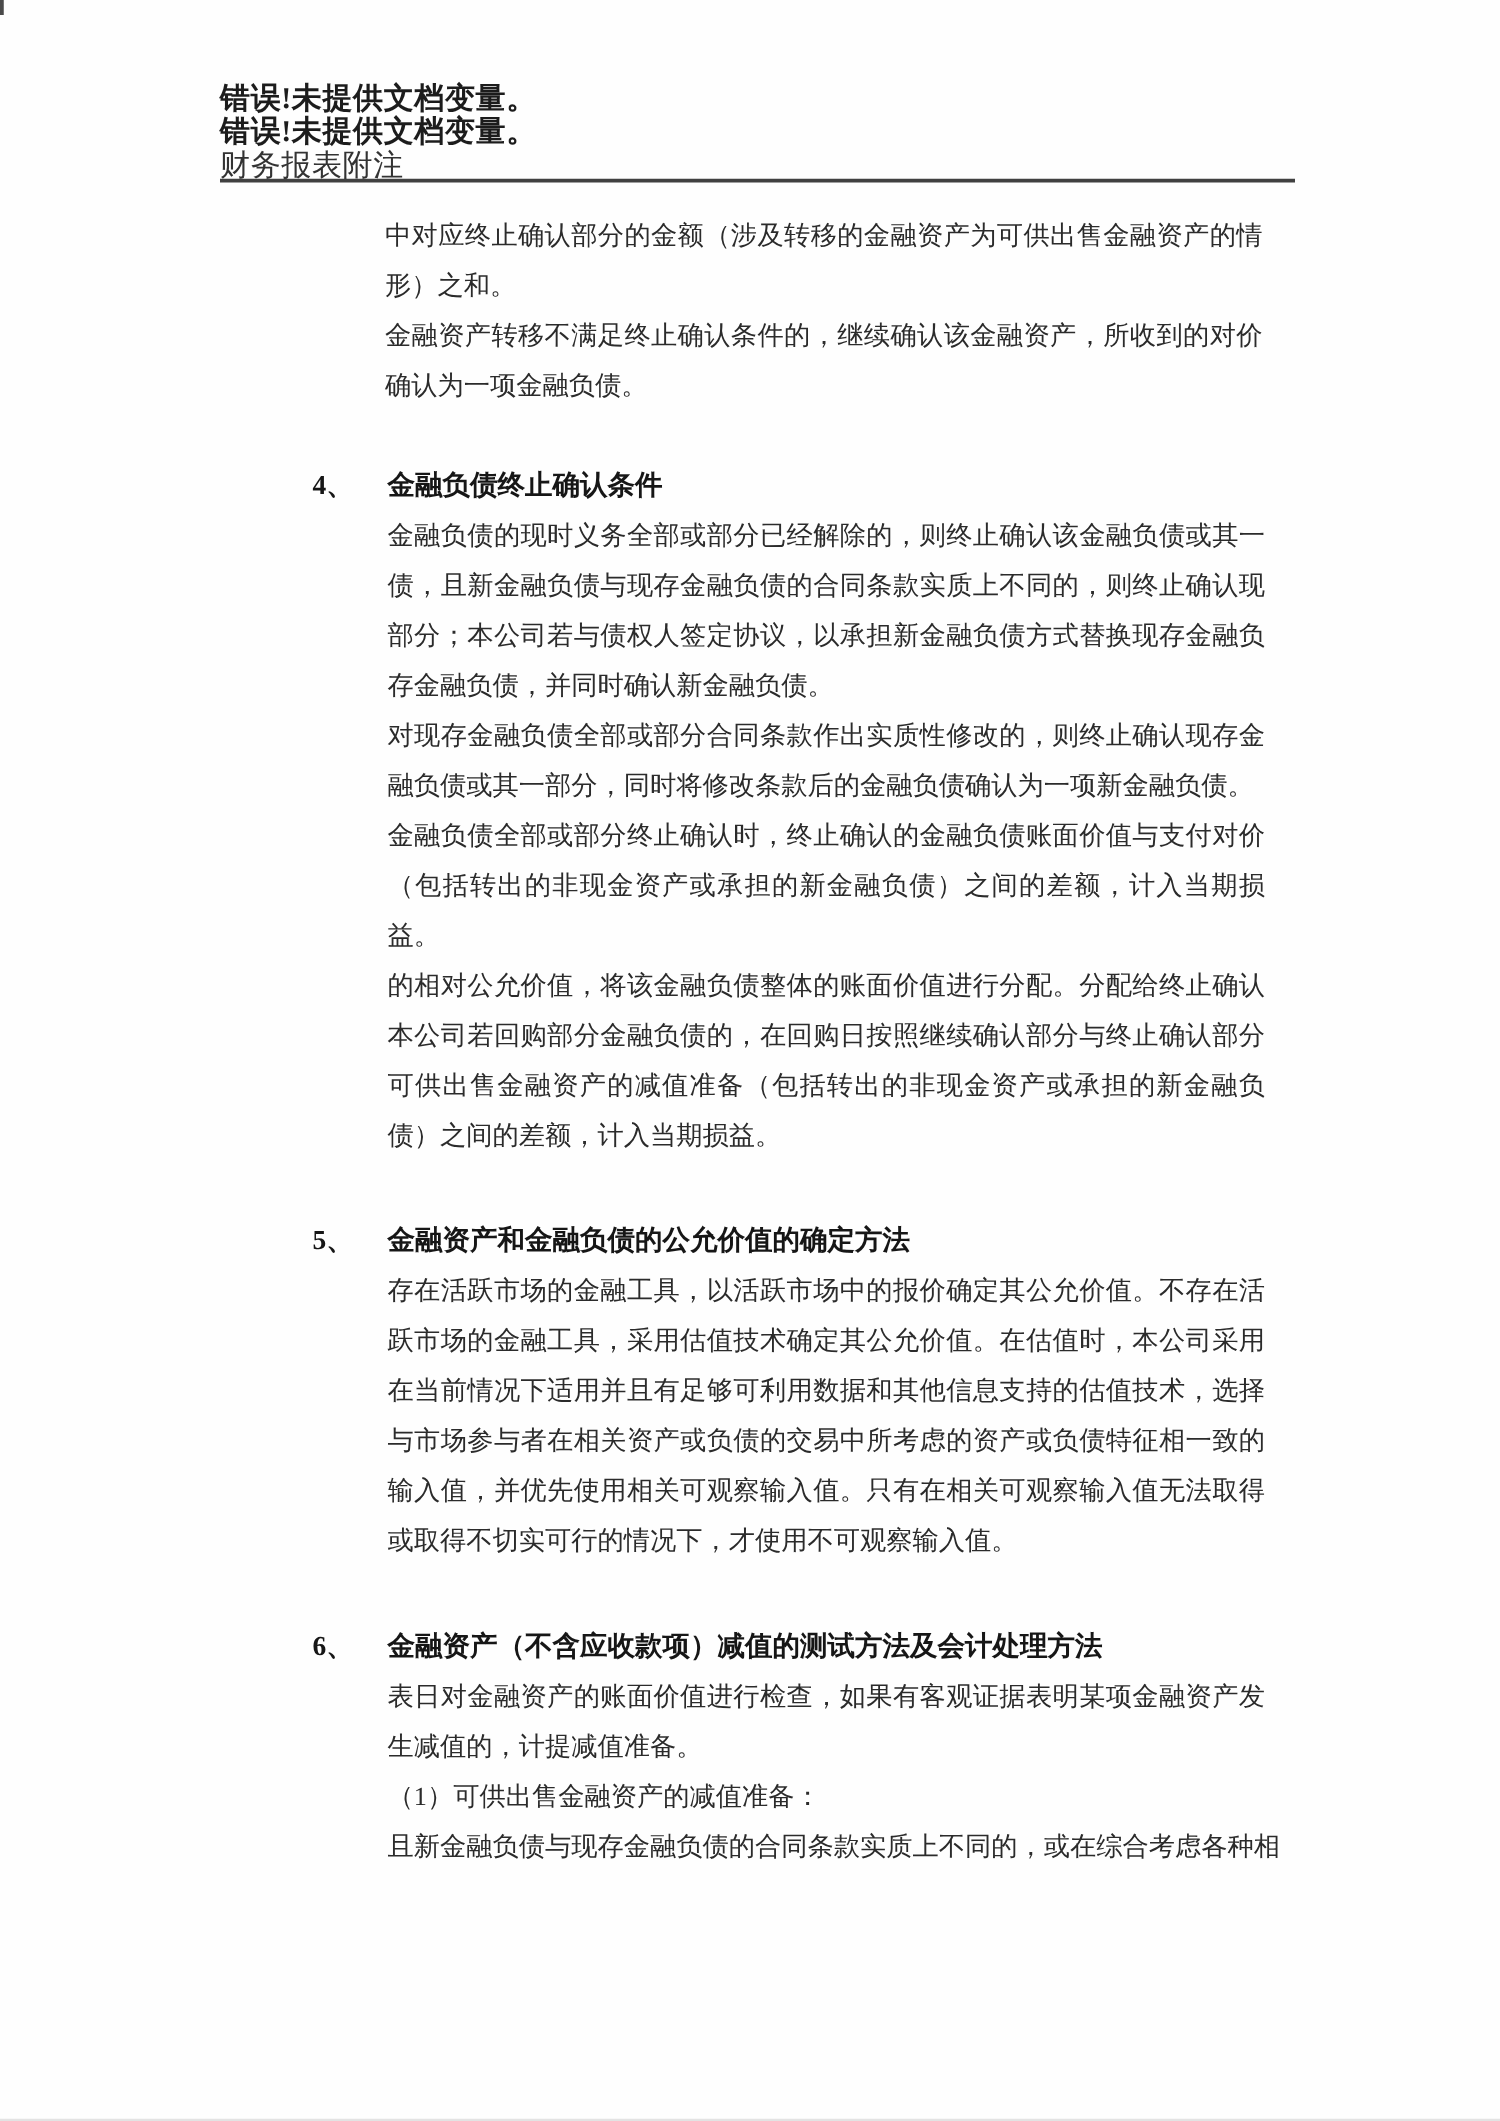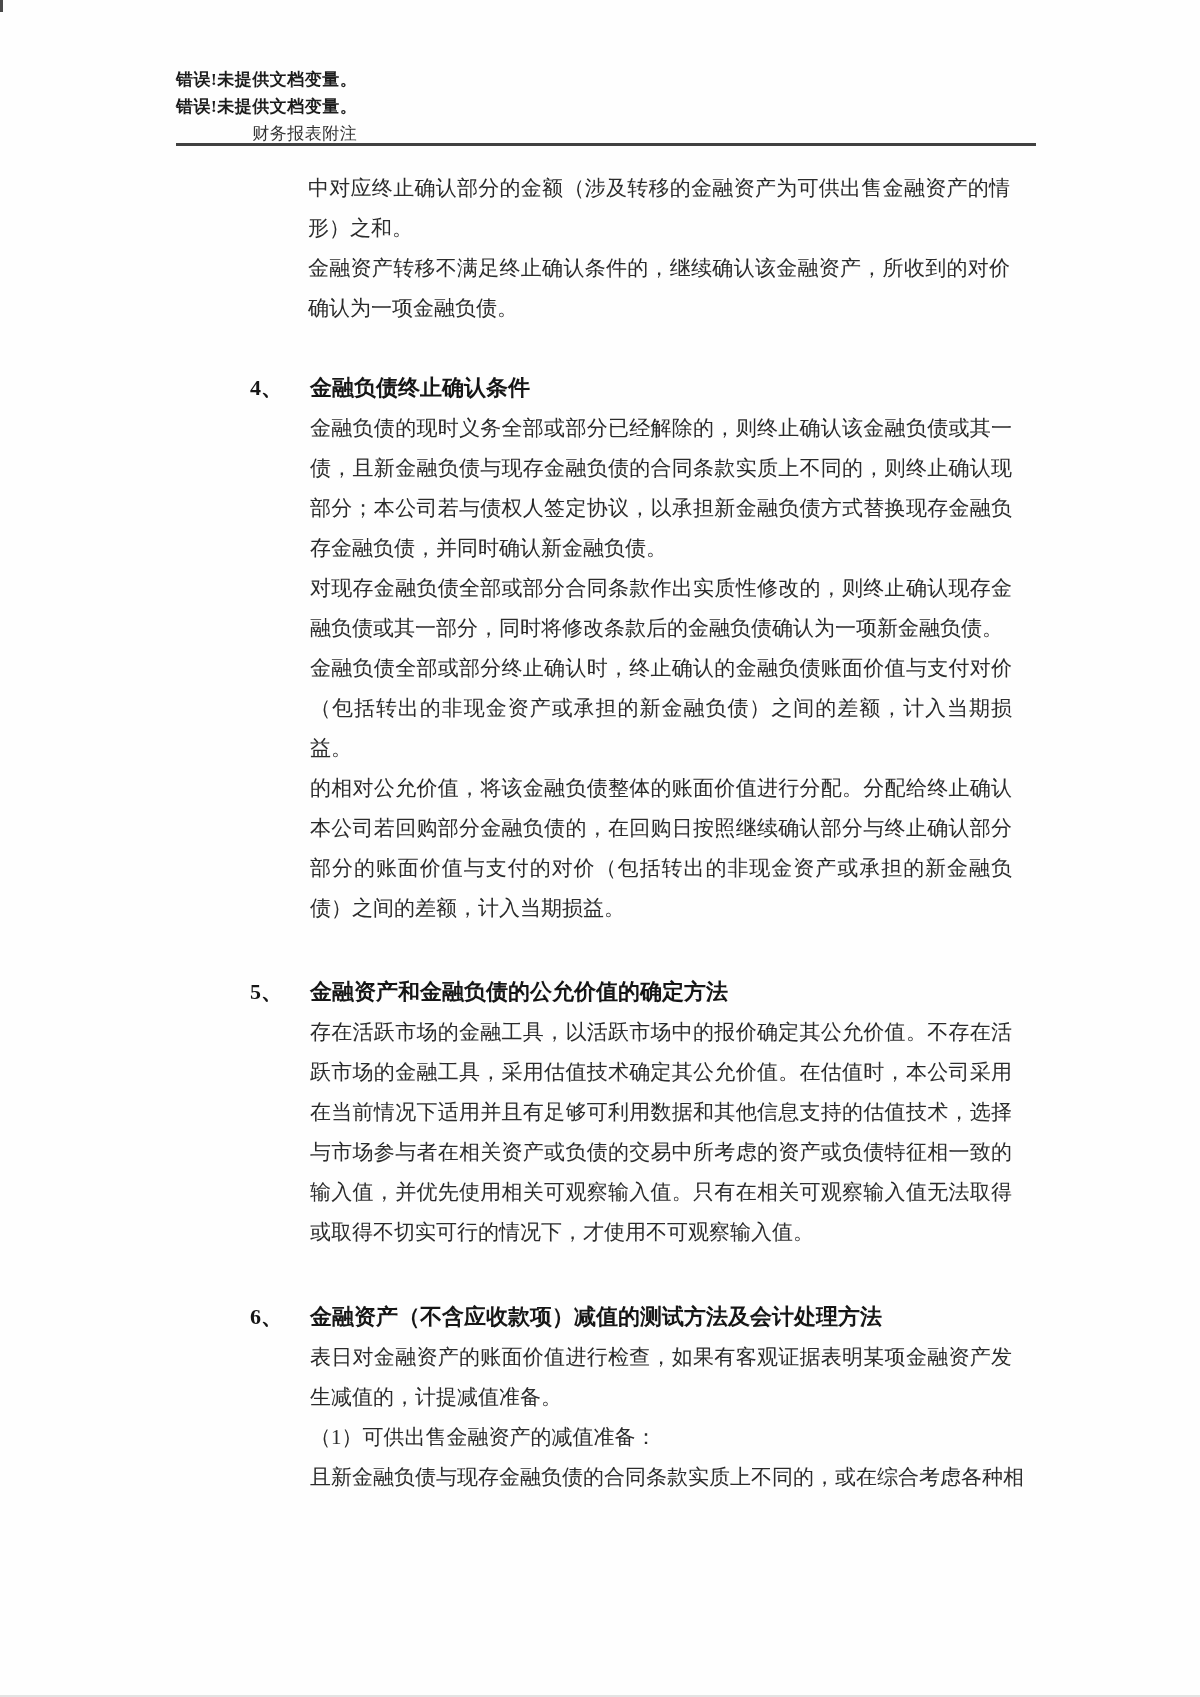--- a/index.html
+++ b/index.html
@@ -13,31 +13,30 @@
     font-family:"Liberation Serif", serif;
     color:#2a2a2a;
   }
   
   .doc-header{
     position:absolute;
     left:176px;
     top:66px;
   }
   .h-line{
-    font-size:17px;
+    font-size:24px;
     line-height:27px;
     font-weight:bold;
     color:#1c1c1c;
     letter-spacing:0.5px;
     white-space:nowrap;
   }
   .h-line.normal{
     font-weight:400;
     color:#333333;
-    text-align:right;
   }
   .header-rule{
     position:absolute;
     left:176px;
     top:143px;
     width:860px;
     height:3px;
     background:#414141;
   }
   
@@ -135,21 +134,21 @@
         <div class="tline">债，且新金融负债与现存金融负债的合同条款实质上不同的，则终止确认现</div>
         <div class="tline">部分；本公司若与债权人签定协议，以承担新金融负债方式替换现存金融负</div>
         <div class="tline tlast">存金融负债，并同时确认新金融负债。</div>
         <div class="tline">对现存金融负债全部或部分合同条款作出实质性修改的，则终止确认现存金</div>
         <div class="tline tlast">融负债或其一部分，同时将修改条款后的金融负债确认为一项新金融负债。</div>
         <div class="tline">金融负债全部或部分终止确认时，终止确认的金融负债账面价值与支付对价</div>
         <div class="tline">（包括转出的非现金资产或承担的新金融负债）之间的差额，计入当期损</div>
         <div class="tline tlast">益。</div>
         <div class="tline">的相对公允价值，将该金融负债整体的账面价值进行分配。分配给终止确认</div>
         <div class="tline">本公司若回购部分金融负债的，在回购日按照继续确认部分与终止确认部分</div>
-        <div class="tline">部分的账面价值与支付的对价（包括转出的非现金资产或承担的新金融负</div>
+        <div class="tline">可供出售金融资产的减值准备（包括转出的非现金资产或承担的新金融负</div>
         <div class="tline tlast">债）之间的差额，计入当期损益。</div>
       </div>
   </div>
 
   <div class="section" style="top:972px">
     <div class="sec-heading">
       <span class="sec-num">5、</span>
       <span class="sec-title">金融资产和金融负债的公允价值的确定方法</span>
     </div>
     <div class="sec-body">

